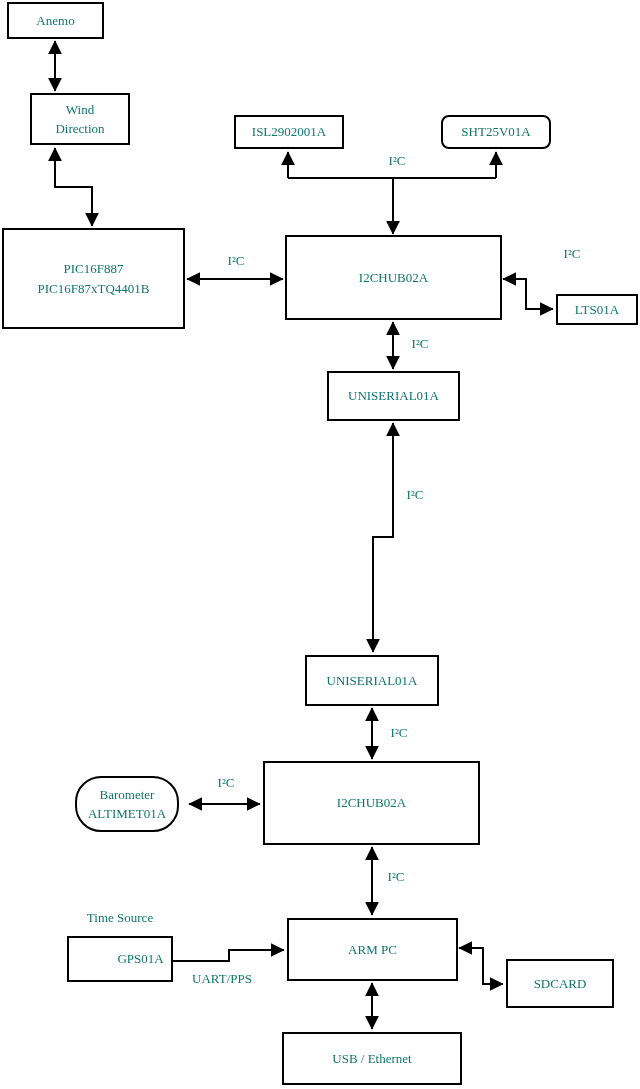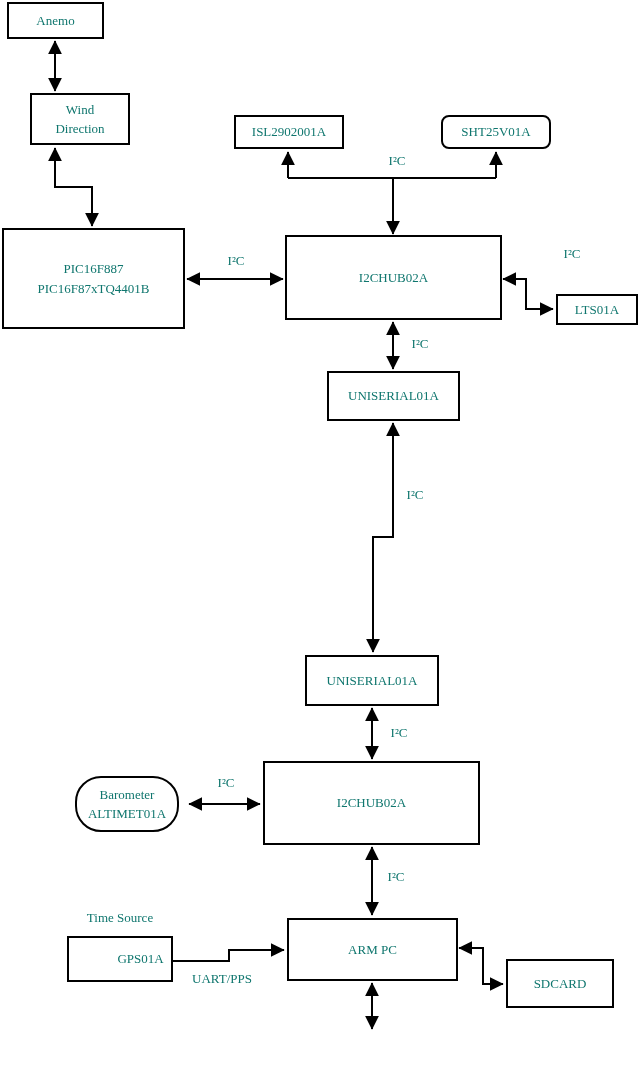--- a/index.html
+++ b/index.html
@@ -76,20 +76,21 @@
   <div class="box" style="left:285px; top:235px;  width:217px; height:85px;">I2CHUB02A</div>
   <div class="box" style="left:556px; top:294px;  width:82px;  height:31px;">LTS01A</div>
   <div class="box" style="left:327px; top:371px;  width:133px; height:50px;">UNISERIAL01A</div>
   <div class="box" style="left:305px; top:655px;  width:134px; height:51px;">UNISERIAL01A</div>
   <div class="box" style="left:75px;  top:776px;  width:104px; height:56px;border-radius:26px;">Barometer
 ALTIMET01A</div>
   <div class="box" style="left:263px; top:761px;  width:217px; height:84px;">I2CHUB02A</div>
   <div class="box" style="left:67px;  top:936px;  width:106px; height:46px;padding-left:41px;">GPS01A</div>
   <div class="box" style="left:287px; top:918px;  width:171px; height:63px;">ARM PC</div>
   <div class="box" style="left:506px; top:959px;  width:108px; height:49px;">SDCARD</div>
+  <div class="box" style="left:282px; top:1032px; width:180px; height:53px;">USB / Ethernet</div>
 
   <div class="lbl" style="left:397px; top:161px;">I²C</div>
   <div class="lbl" style="left:236px; top:261px;">I²C</div>
   <div class="lbl" style="left:572px; top:254px;">I²C</div>
   <div class="lbl" style="left:420px; top:344px;">I²C</div>
   <div class="lbl" style="left:415px; top:495px;">I²C</div>
   <div class="lbl" style="left:399px; top:733px;">I²C</div>
   <div class="lbl" style="left:226px; top:783px;">I²C</div>
   <div class="lbl" style="left:396px; top:877px;">I²C</div>
   <div class="lbl" style="left:120px; top:918px;">Time Source</div>

